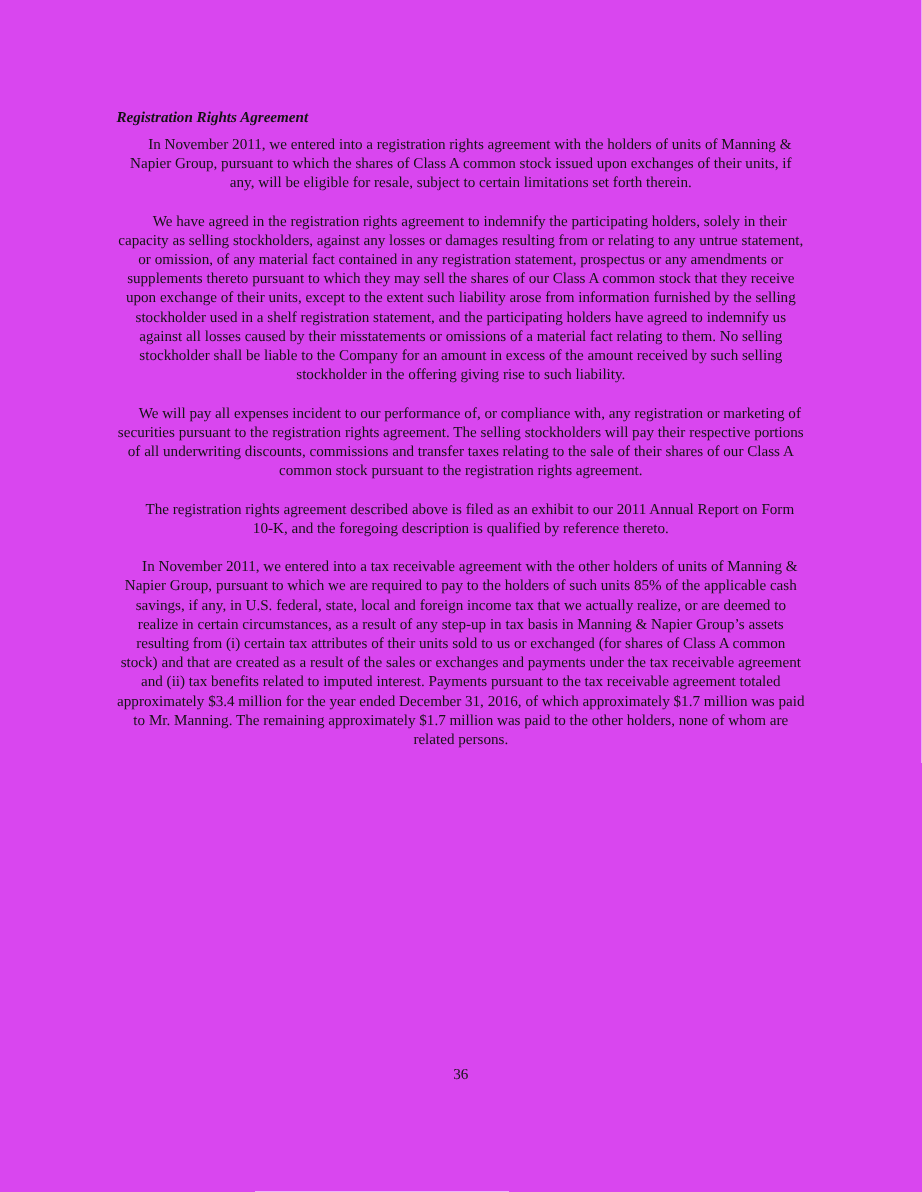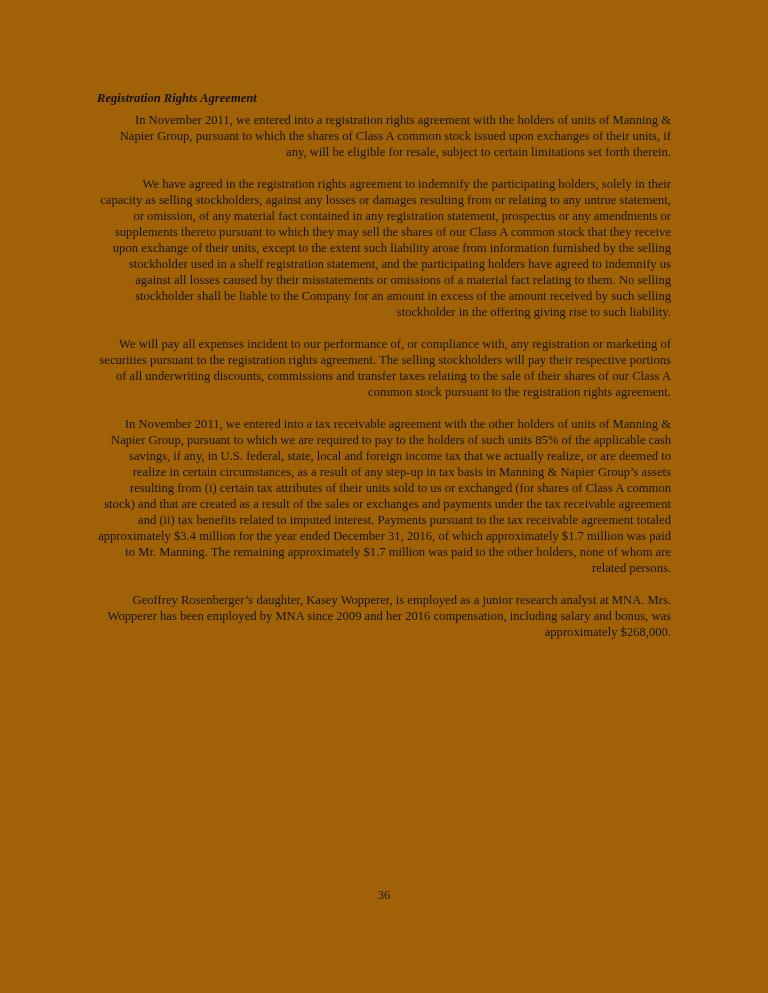--- a/index.html
+++ b/index.html
@@ -4,21 +4,21 @@
 <style>
   html, body {
     margin: 0;
     padding: 0;
     background: #ffffff;
   }
   .page {
     position: relative;
     width: 768px;
     height: 993px;
-    background: #a16207;
+    background: #d946ef;
     font-family: "Liberation Serif", "DejaVu Serif", serif;
     color: #141414;
     overflow: hidden;
   }
   .content {
     position: absolute;
     left: 97px;
     top: 90px;
     width: 574px;
   }
@@ -28,21 +28,21 @@
     font-weight: bold;
     font-style: italic;
     margin: 20px 0 6px 0;
   }
   .doc-section:first-child .section-heading {
     margin-top: 0;
   }
   .body-paragraph {
     font-size: 12.6px;
     line-height: 16px;
-    text-align: right;
+    text-align: center;
     text-indent: 15px;
     margin: 0 0 16px 0;
   }
   .page-number {
     position: absolute;
     left: 0;
     top: 887px;
     width: 768px;
     text-align: center;
     font-size: 12.6px;
@@ -53,26 +53,26 @@
 <body>
 
 <div class="page">
   <div class="content">
 
     <div class="doc-section">
       <h3 class="section-heading">Registration Rights Agreement</h3>
       <p class="body-paragraph">In November 2011, we entered into a registration rights agreement with the holders of units of Manning &amp; Napier Group, pursuant to which the shares of Class A common stock issued upon exchanges of their units, if any, will be eligible for resale, subject to certain limitations set forth therein.</p>
       <p class="body-paragraph">We have agreed in the registration rights agreement to indemnify the participating holders, solely in their capacity as selling stockholders, against any losses or damages resulting from or relating to any untrue statement, or omission, of any material fact contained in any registration statement, prospectus or any amendments or supplements thereto pursuant to which they may sell the shares of our Class A common stock that they receive upon exchange of their units, except to the extent such liability arose from information furnished by the selling stockholder used in a shelf registration statement, and the participating holders have agreed to indemnify us against all losses caused by their misstatements or omissions of a material fact relating to them. No selling stockholder shall be liable to the Company for an amount in excess of the amount received by such selling stockholder in the offering giving rise to such liability.</p>
       <p class="body-paragraph">We will pay all expenses incident to our performance of, or compliance with, any registration or marketing of securities pursuant to the registration rights agreement. The selling stockholders will pay their respective portions of all underwriting discounts, commissions and transfer taxes relating to the sale of their shares of our Class A common stock pursuant to the registration rights agreement.</p>
+      <p class="body-paragraph">The registration rights agreement described above is filed as an exhibit to our 2011 Annual Report on Form 10-K, and the foregoing description is qualified by reference thereto.</p>
     </div>
 
     <div class="doc-section">
       <p class="body-paragraph">In November 2011, we entered into a tax receivable agreement with the other holders of units of Manning &amp; Napier Group, pursuant to which we are required to pay to the holders of such units 85% of the applicable cash savings, if any, in U.S. federal, state, local and foreign income tax that we actually realize, or are deemed to realize in certain circumstances, as a result of any step-up in tax basis in Manning &amp; Napier Group’s assets resulting from (i) certain tax attributes of their units sold to us or exchanged (for shares of Class A common stock) and that are created as a result of the sales or exchanges and payments under the tax receivable agreement and (ii) tax benefits related to imputed interest. Payments pursuant to the tax receivable agreement totaled approximately $3.4 million for the year ended December 31, 2016, of which approximately $1.7 million was paid to Mr. Manning. The remaining approximately $1.7 million was paid to the other holders, none of whom are related persons.</p>
     </div>
 
     <div class="doc-section">
-      <p class="body-paragraph">Geoffrey Rosenberger’s daughter, Kasey Wopperer, is employed as a junior research analyst at MNA. Mrs. Wopperer has been employed by MNA since 2009 and her 2016 compensation, including salary and bonus, was approximately $268,000.</p>
     </div>
 
   </div>
 
   <div class="page-number">36</div>
 </div>
 
 </body></html>

